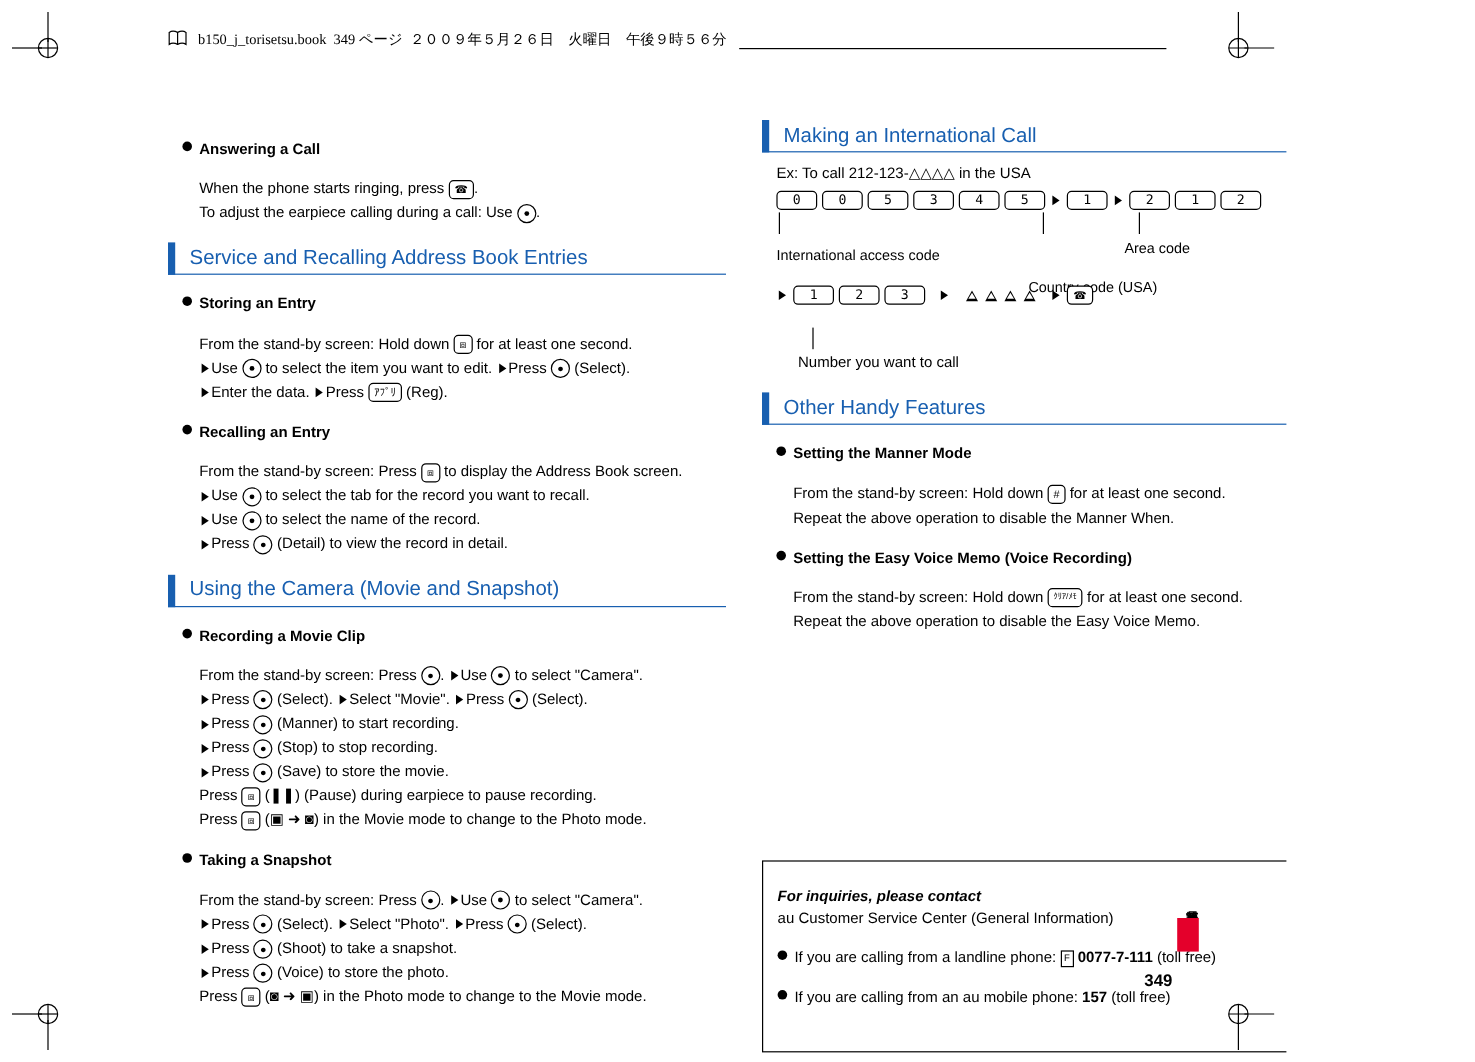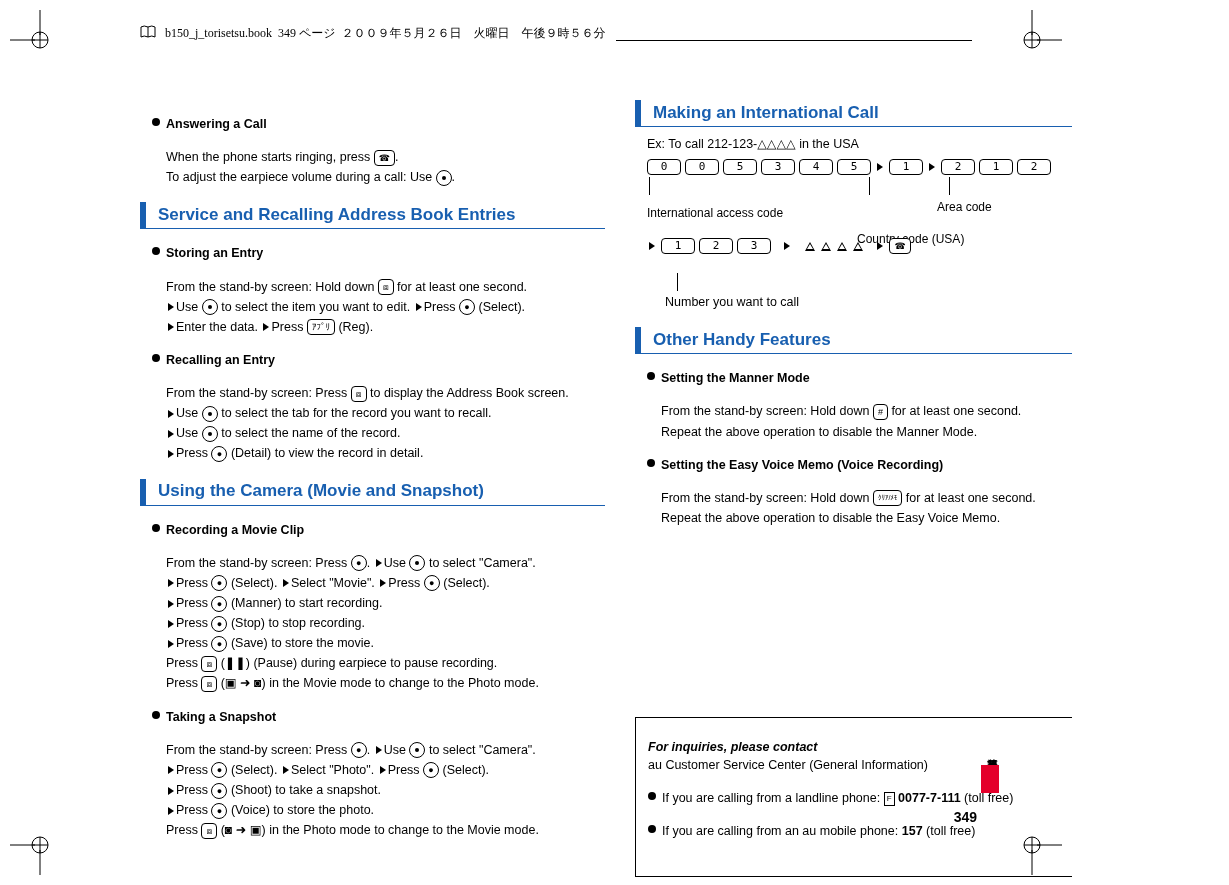--- a/index.html
+++ b/index.html
@@ -87,21 +87,21 @@
     padding-left: 26px;
     margin: 2px 0;
   }
 
   .section-title {
     display: flex;
     align-items: center;
     margin: 16px 0 8px 0;
     padding-left: 12px;
     font-size: 17px;
-    font-weight: bold;
+    font-weight: normal;
     color: #185fb0;
     border-left: 6px solid #185fb0;
     border-bottom: 1px solid #185fb0;
     height: 26px;
   }
 
   .keycap, .keycap-sm, .keycap-num, .keycap-round {
     display: inline-block;
     border: 1px solid #000;
     border-radius: 4px;
@@ -288,21 +288,21 @@
     <div class="col">
 
       <div class="bullet-line bold">
         <span class="dot"></span>
         <span>Answering a Call</span>
       </div>
       <div class="body-line">
         <span>When the phone starts ringing, press </span><span class="keycap">☎</span><span>.</span>
       </div>
       <div class="body-line">
-        <span>To adjust the earpiece volume during a call: Use </span><span class="dpad"></span><span>.</span>
+        <span>To adjust the earpiece calling during a call: Use </span><span class="dpad"></span><span>.</span>
       </div>
 
       <div class="section-title">Service and Recalling Address Book Entries</div>
 
       <div class="bullet-line bold">
         <span class="dot"></span>
         <span>Storing an Entry</span>
       </div>
       <div class="body-line">
         <span>From the stand-by screen: Hold down </span><span class="keycap">⧈</span><span> for at least one second.</span>
@@ -417,21 +417,21 @@
 
       <div class="section-title">Other Handy Features</div>
 
       <div class="bullet-line bold">
         <span class="dot"></span>
         <span>Setting the Manner Mode</span>
       </div>
       <div class="body-line">
         <span>From the stand-by screen: Hold down </span><span class="keycap">#</span><span> for at least one second.</span>
       </div>
-      <div class="body-line">Repeat the above operation to disable the Manner Mode.</div>
+      <div class="body-line">Repeat the above operation to disable the Manner When.</div>
 
       <div class="bullet-line bold">
         <span class="dot"></span>
         <span>Setting the Easy Voice Memo (Voice Recording)</span>
       </div>
       <div class="body-line">
         <span>From the stand-by screen: Hold down </span><span class="keycap" style="font-size:7px">ｸﾘｱ/ﾒﾓ</span><span> for at least one second.</span>
       </div>
       <div class="body-line">Repeat the above operation to disable the Easy Voice Memo.</div>
 

